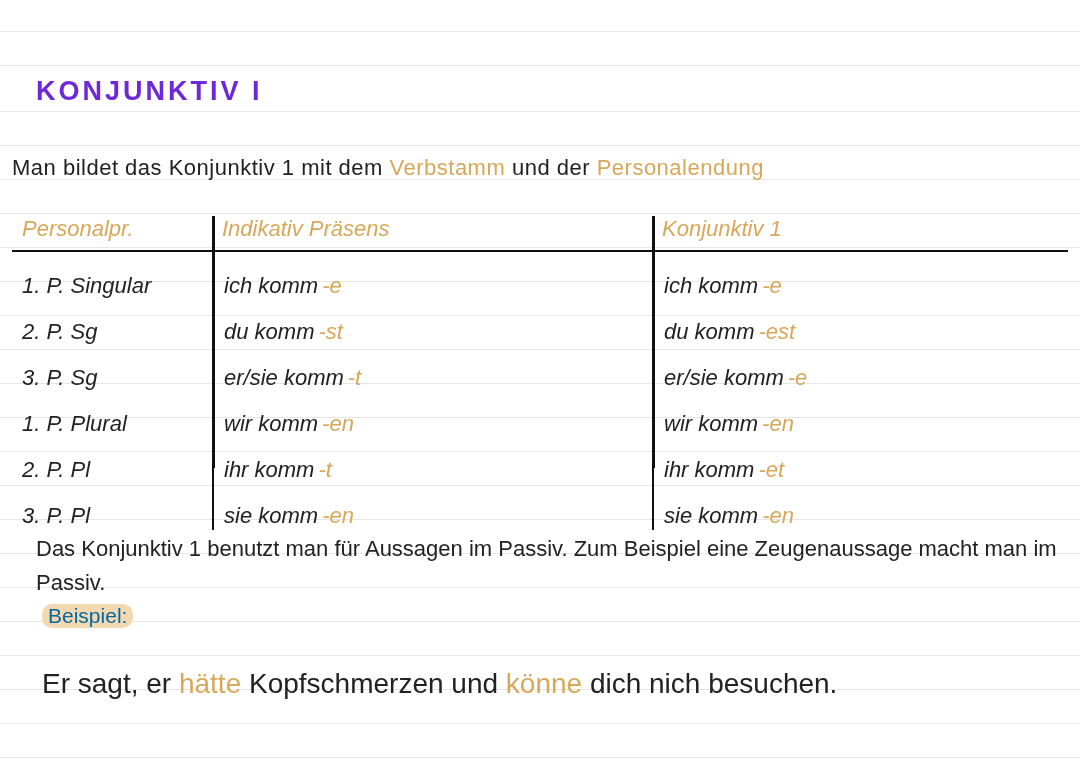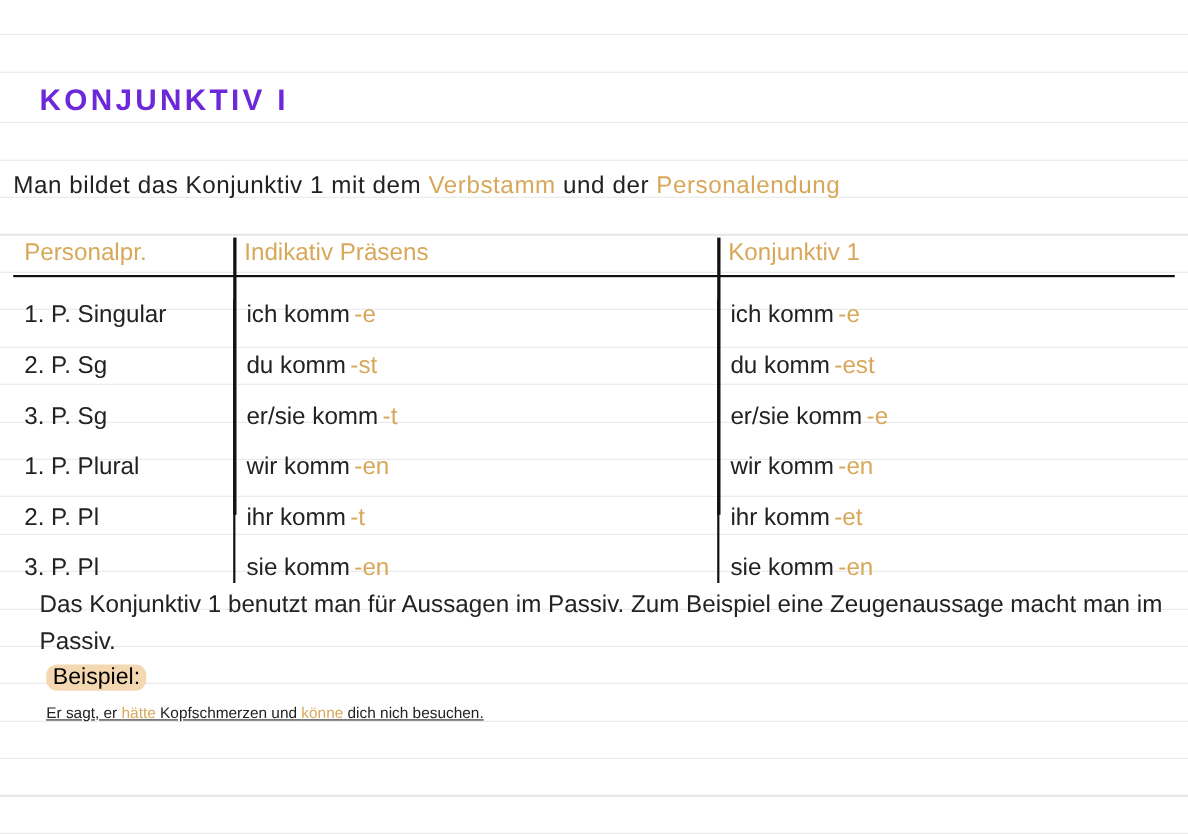--- a/index.html
+++ b/index.html
@@ -42,26 +42,26 @@
     position: absolute;
     top: 155px; left: 12px; right: 12px;
     font-size: 22px;
     letter-spacing: 0.5px;
   }
   .hl { color: #d8a85a; }
   .hl-bg {
     background: #f3d8b2;
     border-radius: 10px;
     padding: 0 6px 1px 6px;
-    color: #000000;
+    color: #0369a1;
   }
 
   .table-wrap {
     position: absolute;
-    top: 216px; left: 12px; right: 12px;
+    top: 216px; left: 12px; right: 12px; font-style: italic;
   }
   .thead {
     display: grid;
     grid-template-columns: 200px 440px 1fr;
     font-size: 22px;
     color: #d8a85a;
   }
   .thead > div { padding: 0 10px 6px 10px; }
   .hr {
     height: 0;
@@ -101,23 +101,22 @@
     line-height: 34px;
     margin-top: 48px;
   }
   .para2 {
     position: absolute;
     top: 604px; left: 42px;
     font-size: 21px;
   }
   .para3 {
     position: absolute;
-    top: 640px; left: 42px; right: 20px;
-    font-size: 14px;
-    text-decoration: underline;
+    top: 668px; left: 42px; right: 20px;
+    font-size: 28px;
   }
 </style>
 </head>
 <body>
 
 <div class="paper"></div>
 
 <div class="content">
 
   <h1 class="title">KONJUNKTIV I</h1>

